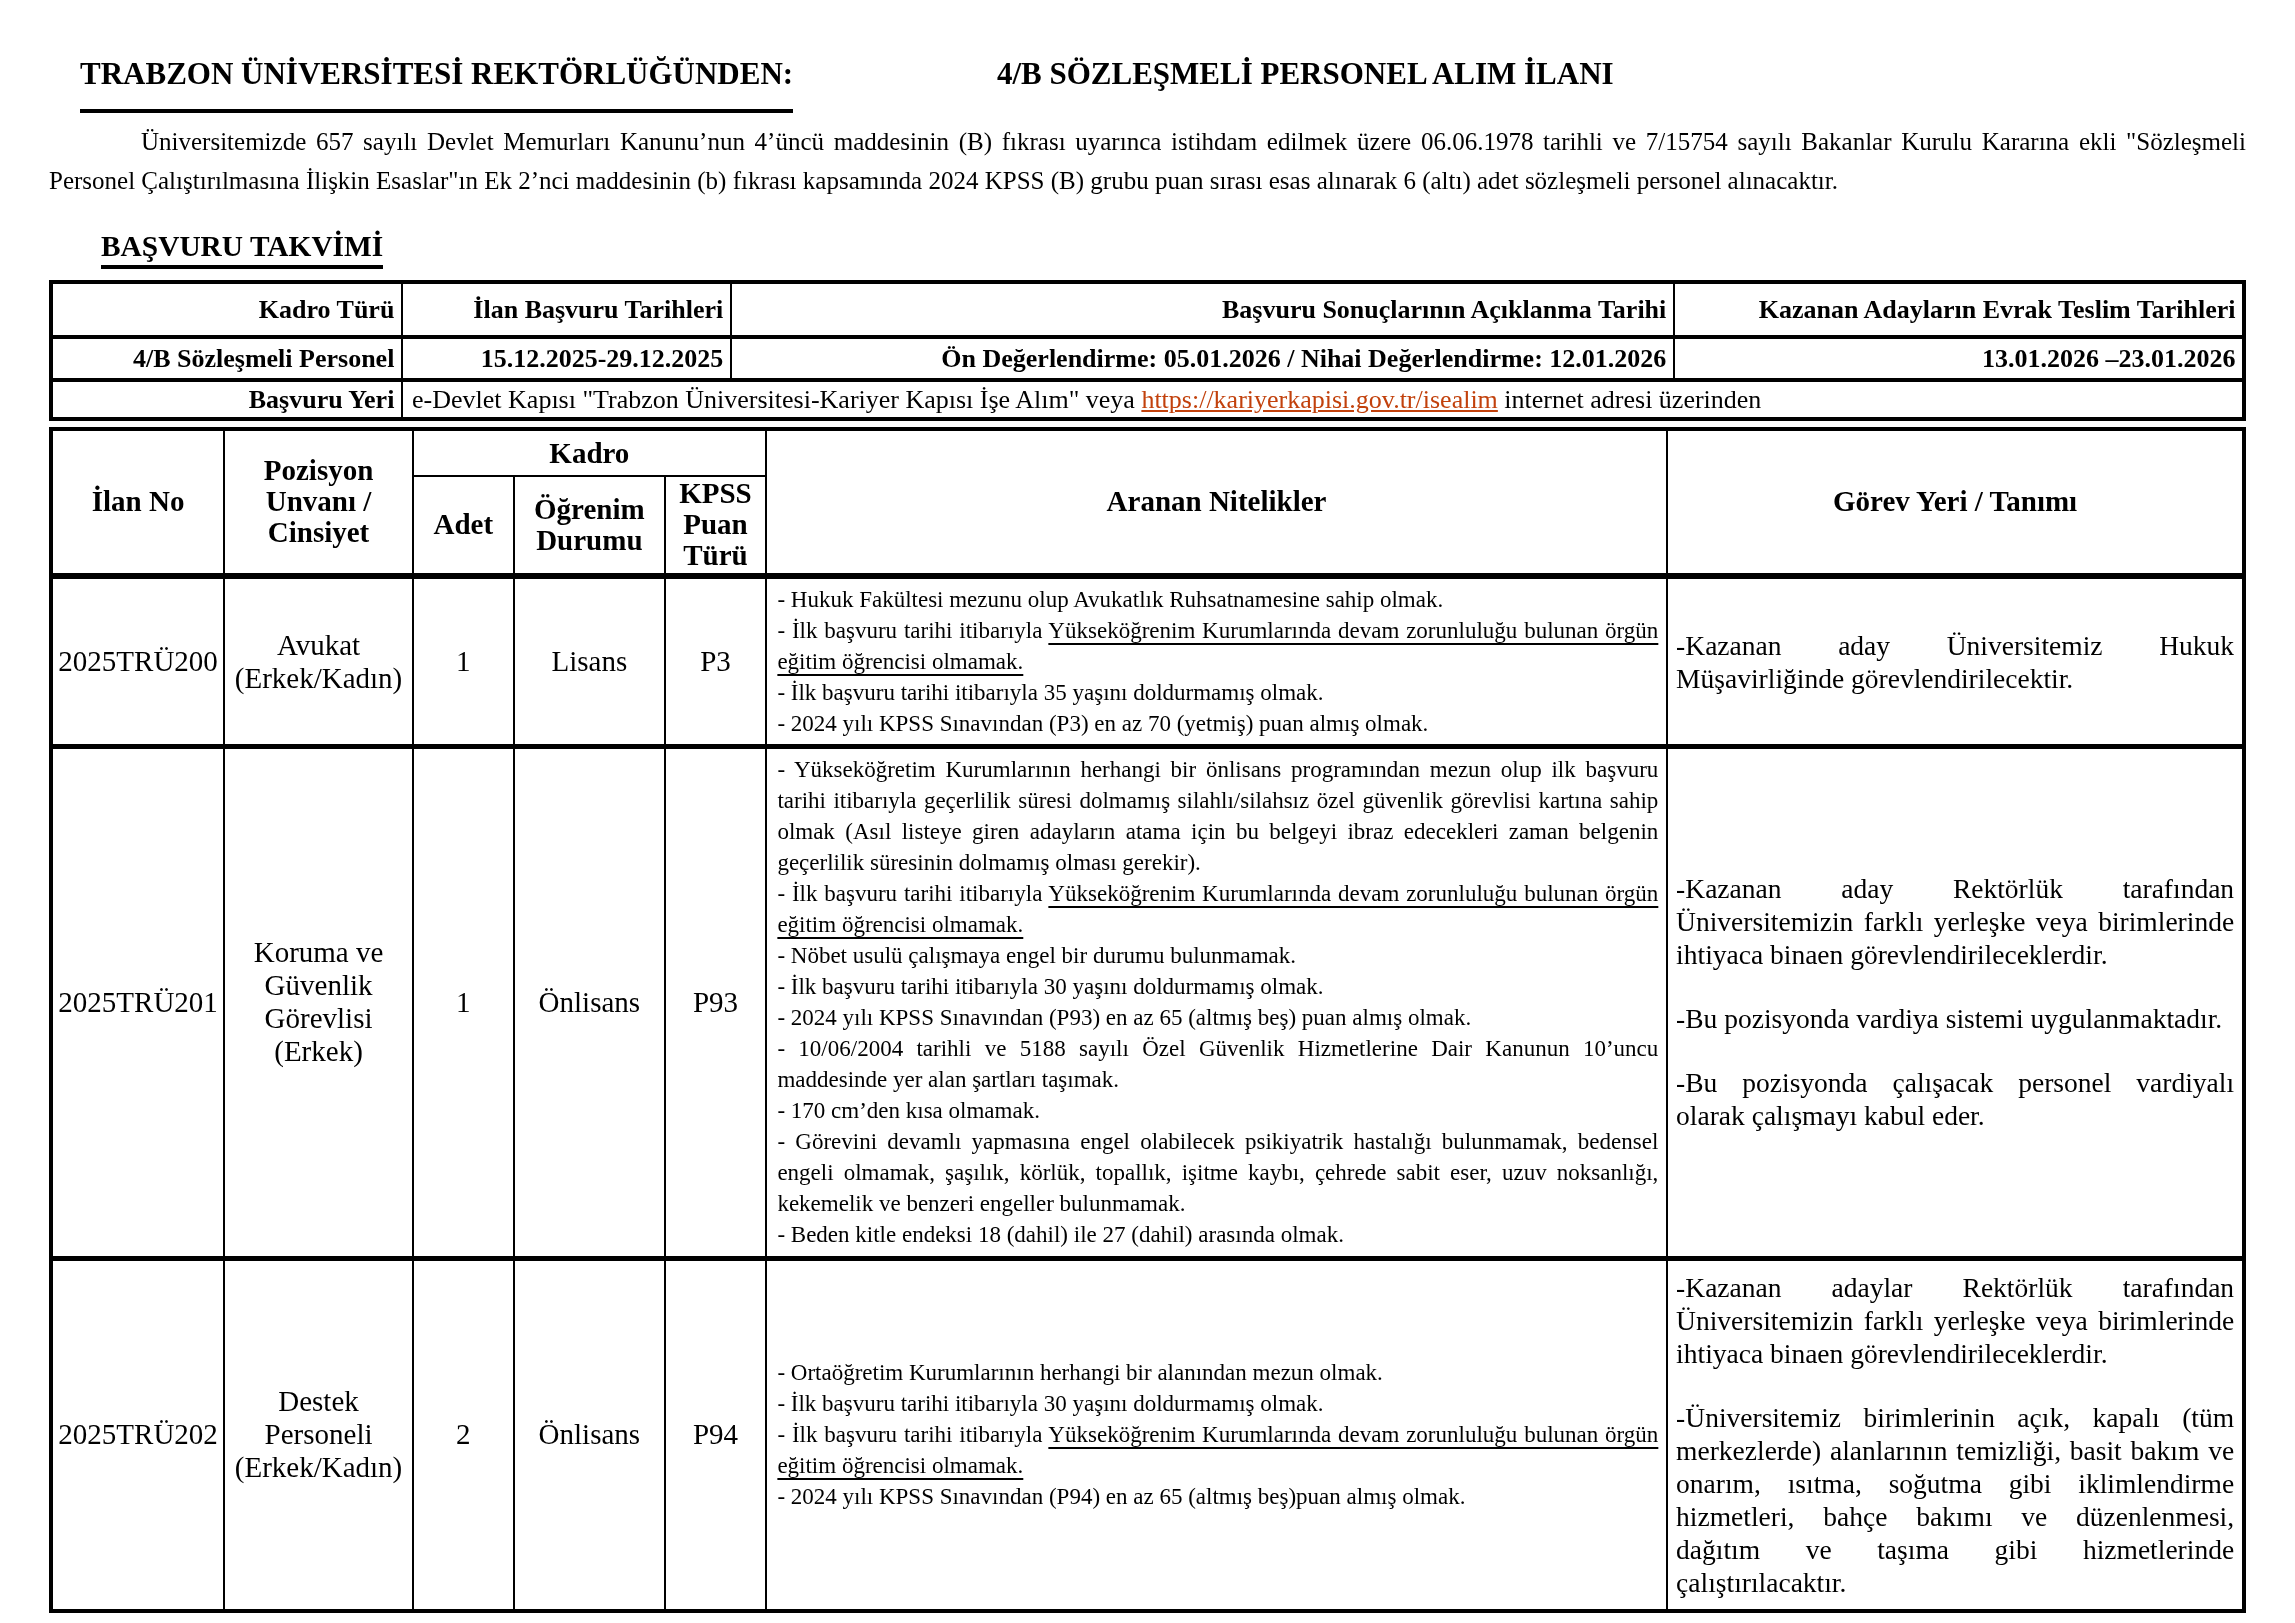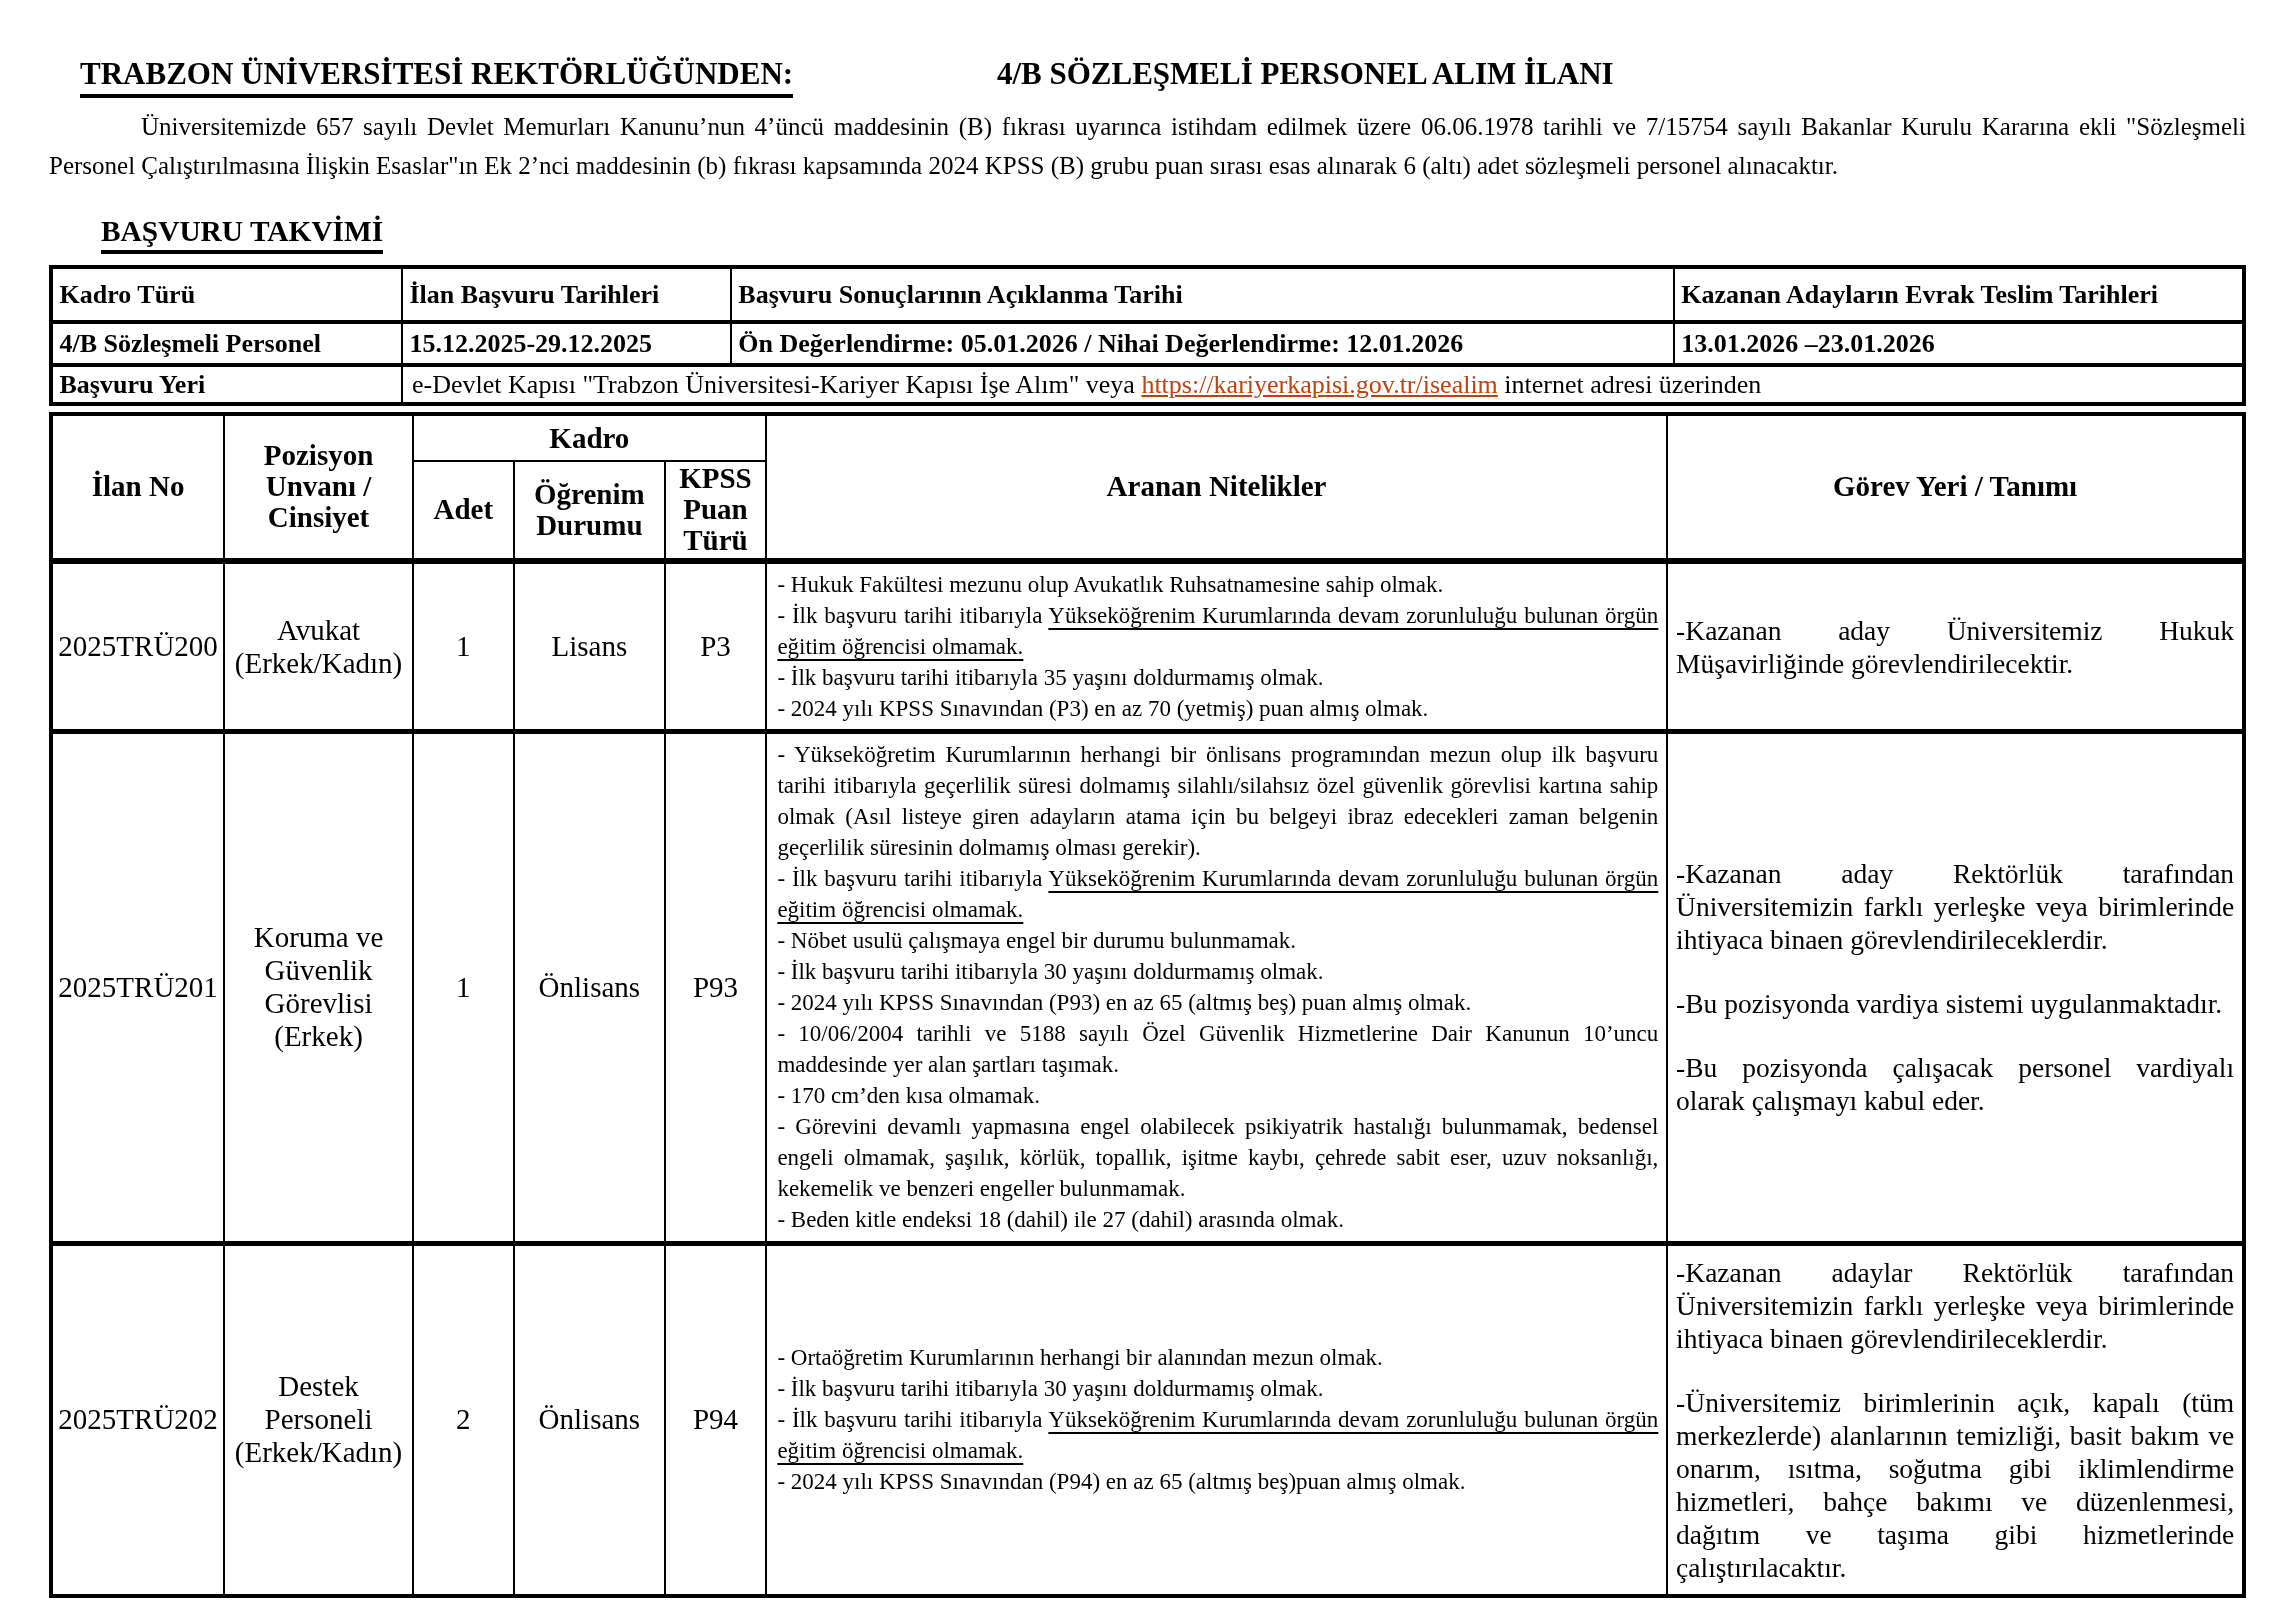--- a/index.html
+++ b/index.html
@@ -18,21 +18,21 @@
   .doc-title-row {
     margin-left: 31px;
     font-size: 31px;
     font-weight: bold;
     line-height: 35px;
     white-space: nowrap;
   }
   .t-left {
     display: inline-block;
     border-bottom: 4.6px solid #000;
-    padding-bottom: 3px;
+    padding-bottom: 18px;
     text-align: right;
   }
   .t-right { margin-left: 196px; }
 
   .intro {
     margin: 9.2px 0 0 0;
     font-size: 25px;
     line-height: 39px;
     text-align: justify;
     text-indent: 92px;
@@ -51,21 +51,21 @@
 
   
   table { border-collapse: collapse; table-layout: fixed; width: 100%; }
 
   
   .schedule { margin-top: 10.5px; border: 4.6px solid #000; font-weight: bold; }
   .schedule th, .schedule td {
     border: 2.6px solid #000;
     border-top-width: 4.6px;
     border-bottom-width: 4.6px;
-    text-align: left;
+    text-align: right;
     vertical-align: middle;
     font-size: 26px;
     line-height: 29px;
     padding: 2.6px 6.5px;
     overflow: hidden;
   }
   .schedule tr.sh  { height: 55px; }
   .schedule tr.sr  { height: 43px; }
   .schedule tr.sp  { height: 39px; }
   .schedule .place-content {

